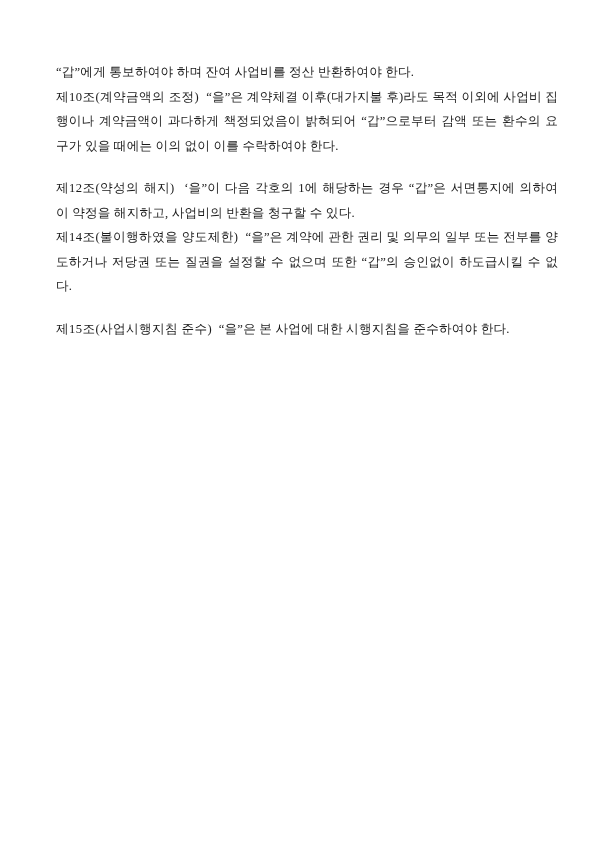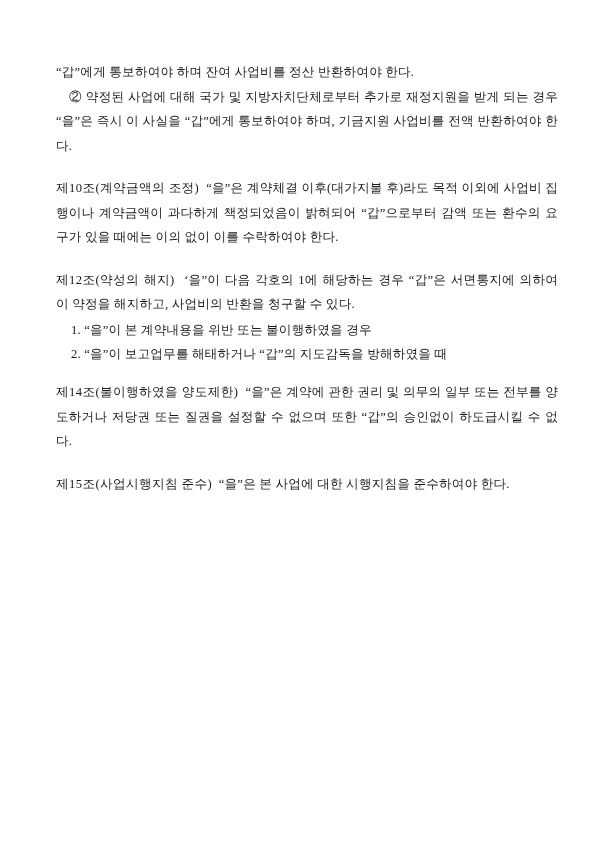--- a/index.html
+++ b/index.html
@@ -55,34 +55,29 @@
     margin-bottom: 13px;
   }
 </style>
 </head>
 <body>
 
 <div class="page">
   <div class="doc-body">
 
     <p class="para tight">“갑”에게 통보하여야 하며 잔여 사업비를 정산 반환하여야 한다.</p>
-    <p class="para indent-1 gap-lg">② 약정된 사업에 대해 국가 및 지방자치단체로부터 추가로 재정지원을 받게 되는 경우 “을”은 즉시 이 사실을 “갑”에게 통보하여야 하며, 기금지원 사업비를 전액 반환하여야 한다.</p>
 
     <p class="para gap-lg">
       <span class="article-head">제10조(계약금액의 조정)</span><span>&nbsp;&nbsp;</span><span>“을”은 계약체결 이후(대가지불 후)라도 목적 이외에 사업비 집행이나 계약금액이 과다하게 책정되었음이 밝혀되어 “갑”으로부터 감액 또는 환수의 요구가 있을 때에는 이의 없이 이를 수락하여야 한다.</span>
     </p>
 
 
     <p class="para tight">
       <span class="article-head">제12조(약성의 해지)</span><span>&nbsp;&nbsp;</span><span>‘을”이 다음 각호의 1에 해당하는 경우 “갑”은 서면통지에 의하여 이 약정을 해지하고, 사업비의 반환을 청구할 수 있다.</span>
     </p>
-    <div class="list-block">
-      <p class="para tight list-item">1. “을”이 본 계약내용을 위반 또는 불이행하였을 경우</p>
-      <p class="para tight list-item">2. “을”이 보고업무를 해태하거나 “갑”의 지도감독을 방해하였을 때</p>
-    </div>
 
 
     <p class="para gap-lg">
       <span class="article-head">제14조(불이행하였을 양도제한)</span><span>&nbsp;&nbsp;</span><span>“을”은 계약에 관한 권리 및 의무의 일부 또는 전부를 양도하거나 저당권 또는 질권을 설정할 수 없으며 또한 “갑”의 승인없이 하도급시킬 수 없다.</span>
     </p>
 
     <p class="para">
       <span class="article-head">제15조(사업시행지침 준수)</span><span>&nbsp;&nbsp;</span><span>“을”은 본 사업에 대한 시행지침을 준수하여야 한다.</span>
     </p>
 

